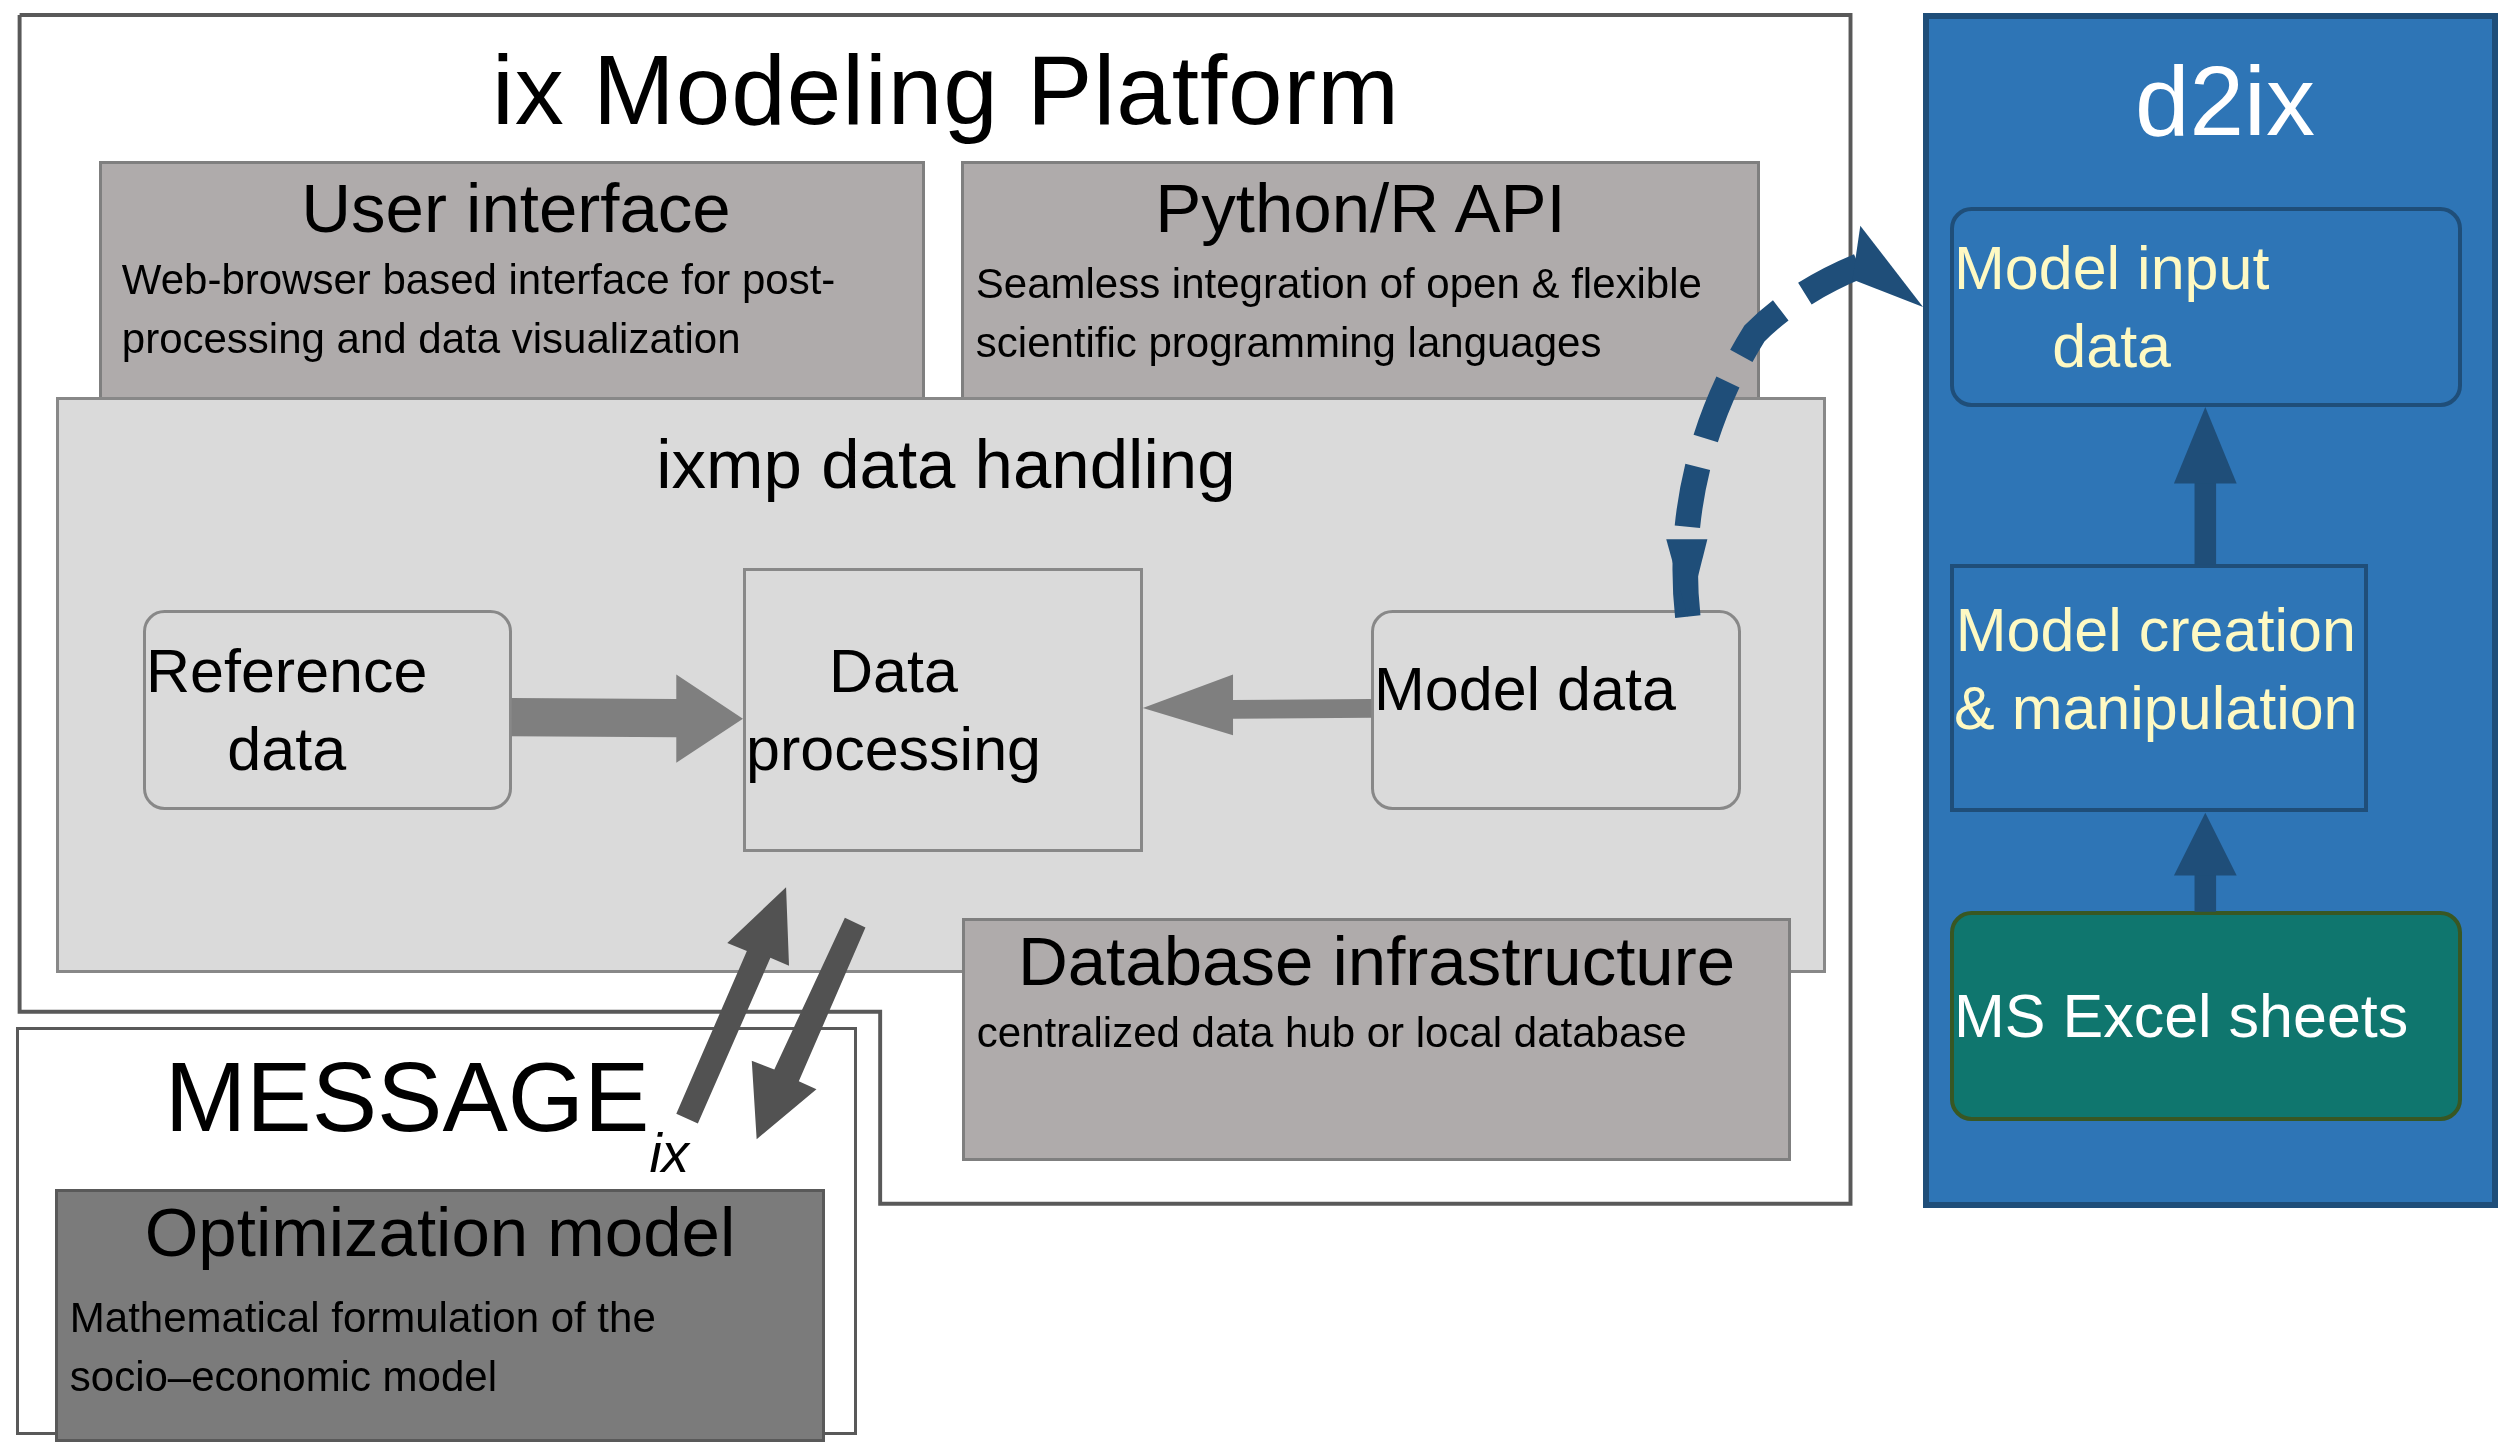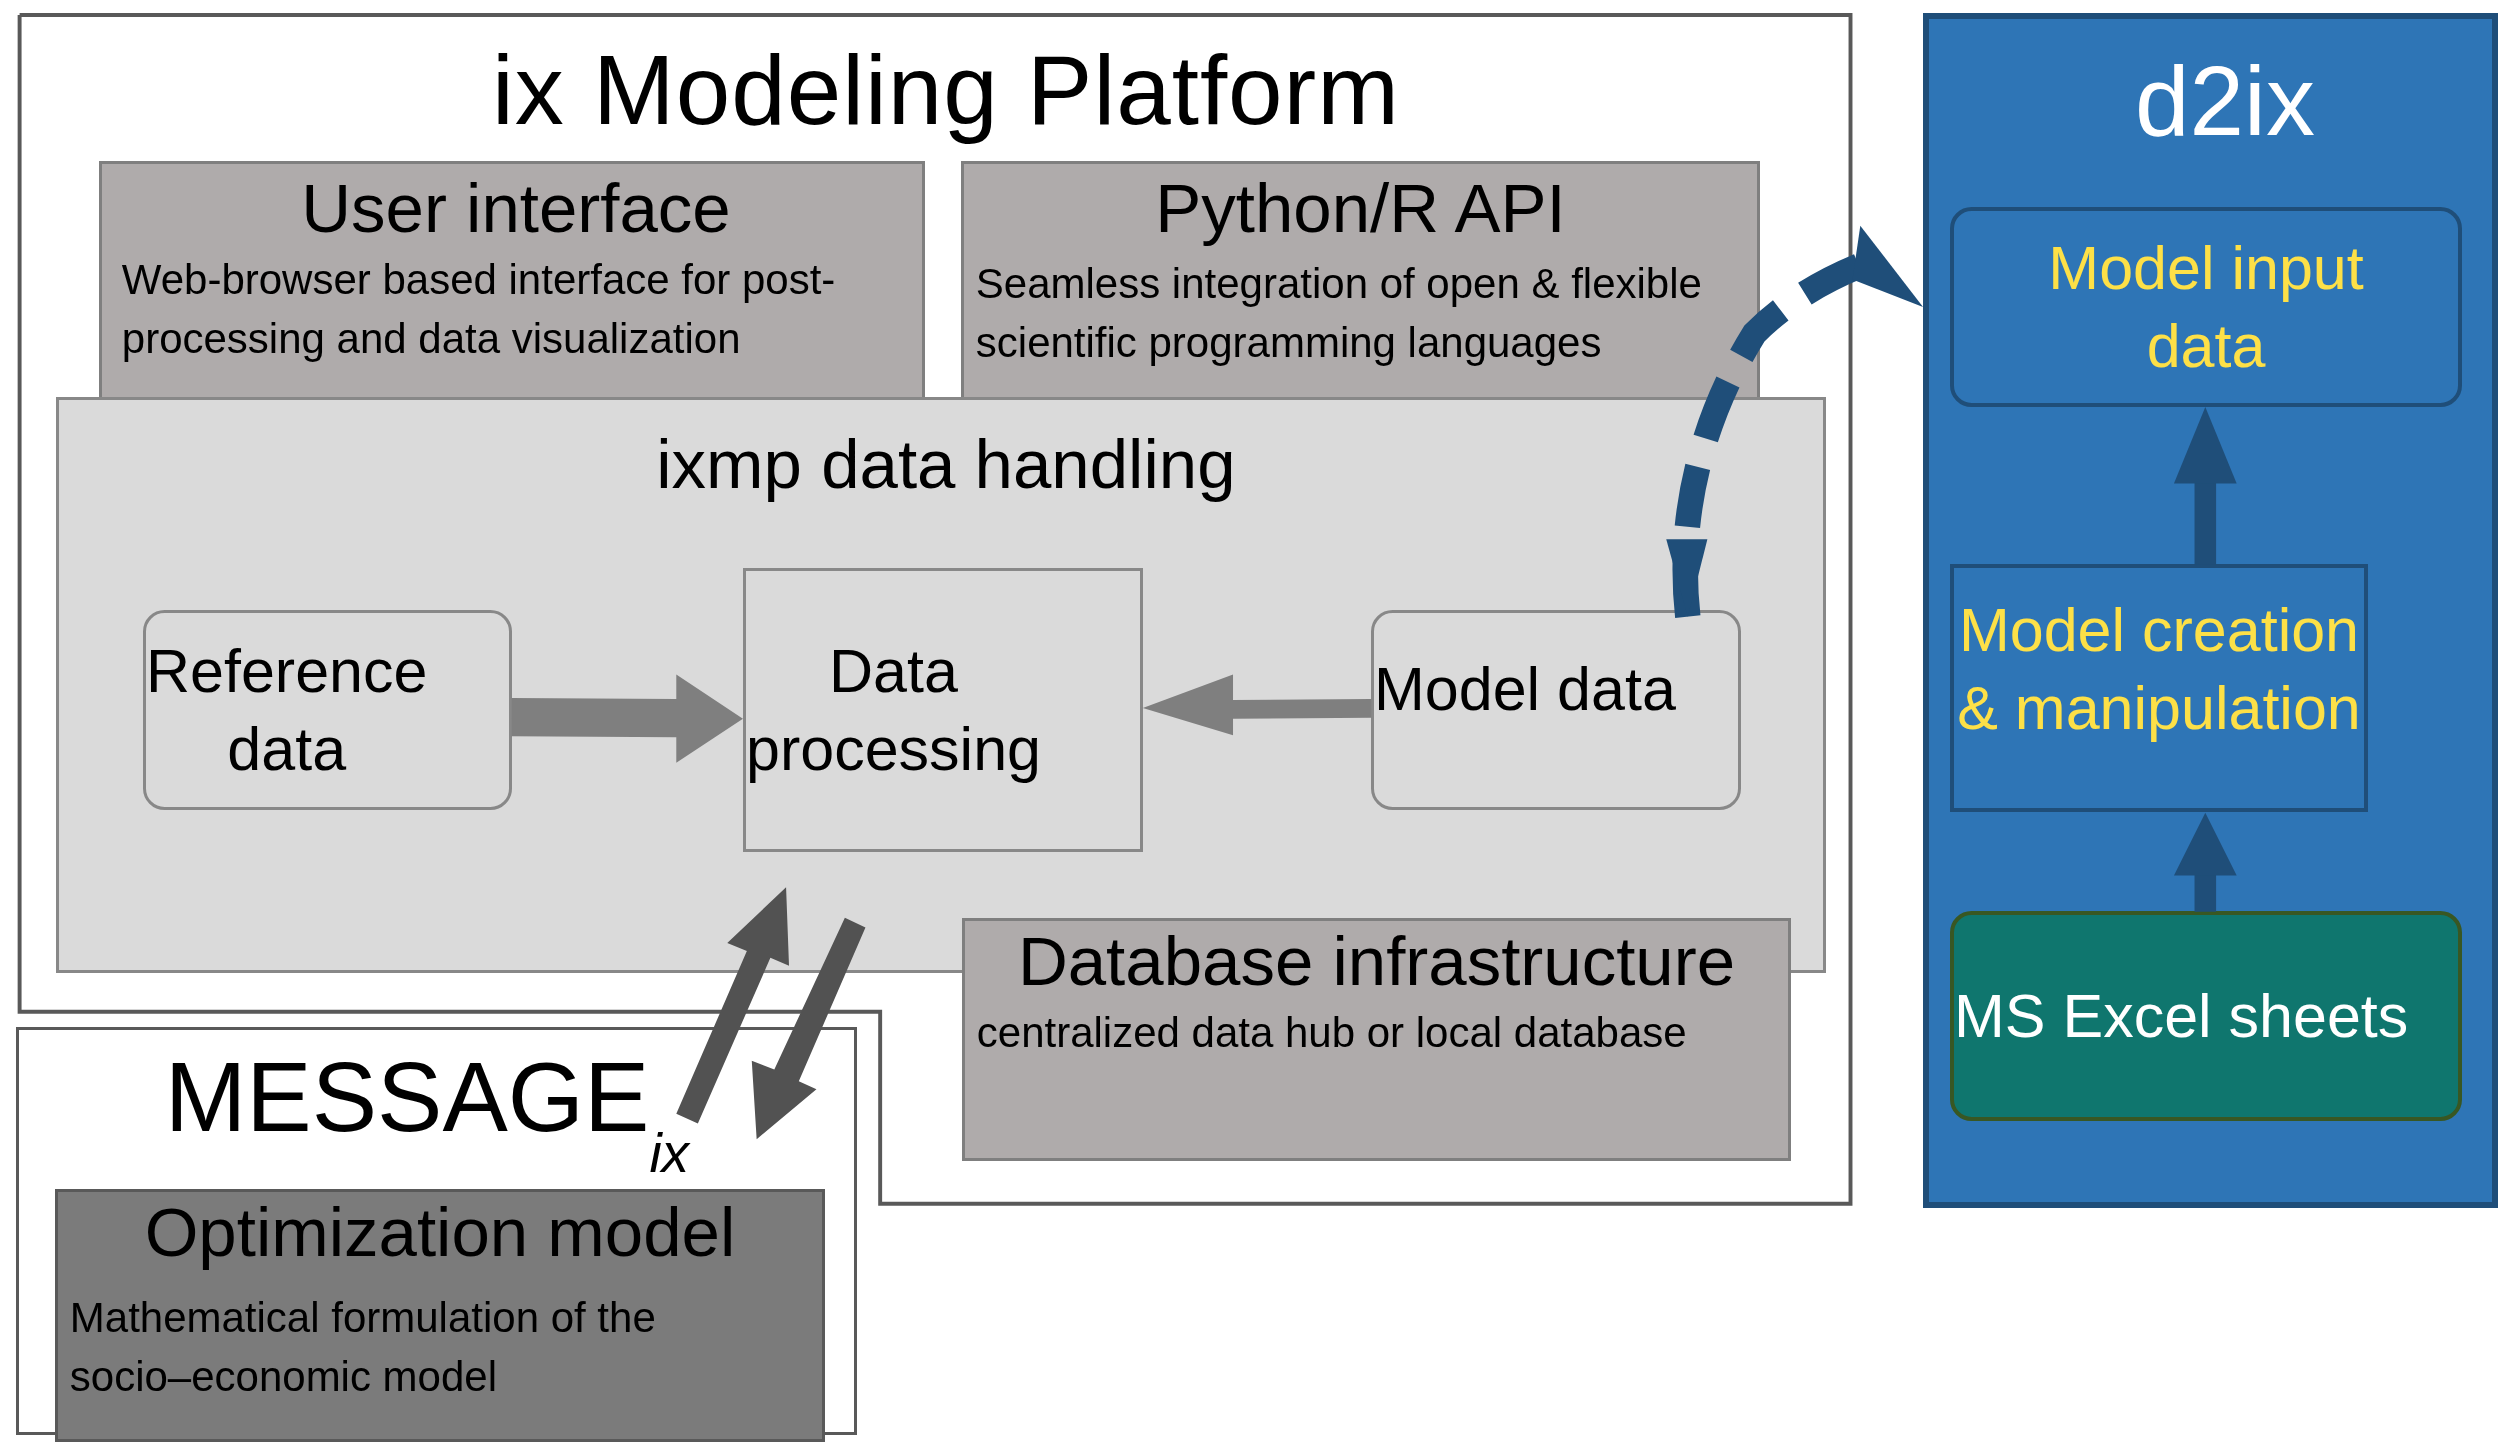--- a/index.html
+++ b/index.html
@@ -18,22 +18,22 @@
   .box-light { background: #dadada; border: 3.9px solid #888888; }
   .box-dark { background: #7b7b7b; border: 3.9px solid #595959; margin-top: 29px; }
 
   .box-title { font-size: 69px; line-height: 82px; text-align: center; margin-top: 3.9px; }
   .box-desc { font-size: 42px; line-height: 59px; padding-left: 11.8px; }
 
   .inner-node { background: #dadada; border: 3.9px solid #888888; display: flex; align-items: center; justify-content: flex-start;
                 text-align: center; font-size: 61px; line-height: 78px; }
 
   .d2ix { background: #2e75b6; border: 6.9px solid #1f4e79; }
-  .d2ix-node { background: #2e75b6; border: 4.9px solid #1f4e79; display: flex; align-items: center; justify-content: center;
-               text-align: center; color: #fde047; font-size: 61px; line-height: 78px; }
+  .d2ix-node { background: #2e75b6; border: 4.9px solid #1f4e79; display: flex; align-items: center; 
+               text-align: center; color: #fef9c3; font-size: 61px; line-height: 78px; }
   .excel-node { background: #0f766e; border: 4.9px solid #385723; border-radius: 21.6px; display: flex; align-items: center;
                 justify-content: flex-start; color: #fff; font-size: 61px; }
 
   #arrows-svg { position: absolute; left: 0; top: 0; pointer-events: none; }
 </style>
 </head>
 <body>
 
 <svg id="frame-svg" width="2517" height="1453" viewBox="0 0 2568 1482">
   <polyline points="20,15 1888,15 1888,1228 898,1228 898,1032 20,1032 20,15" fill="#ffffff" stroke="#595959" stroke-width="4"></polyline>

